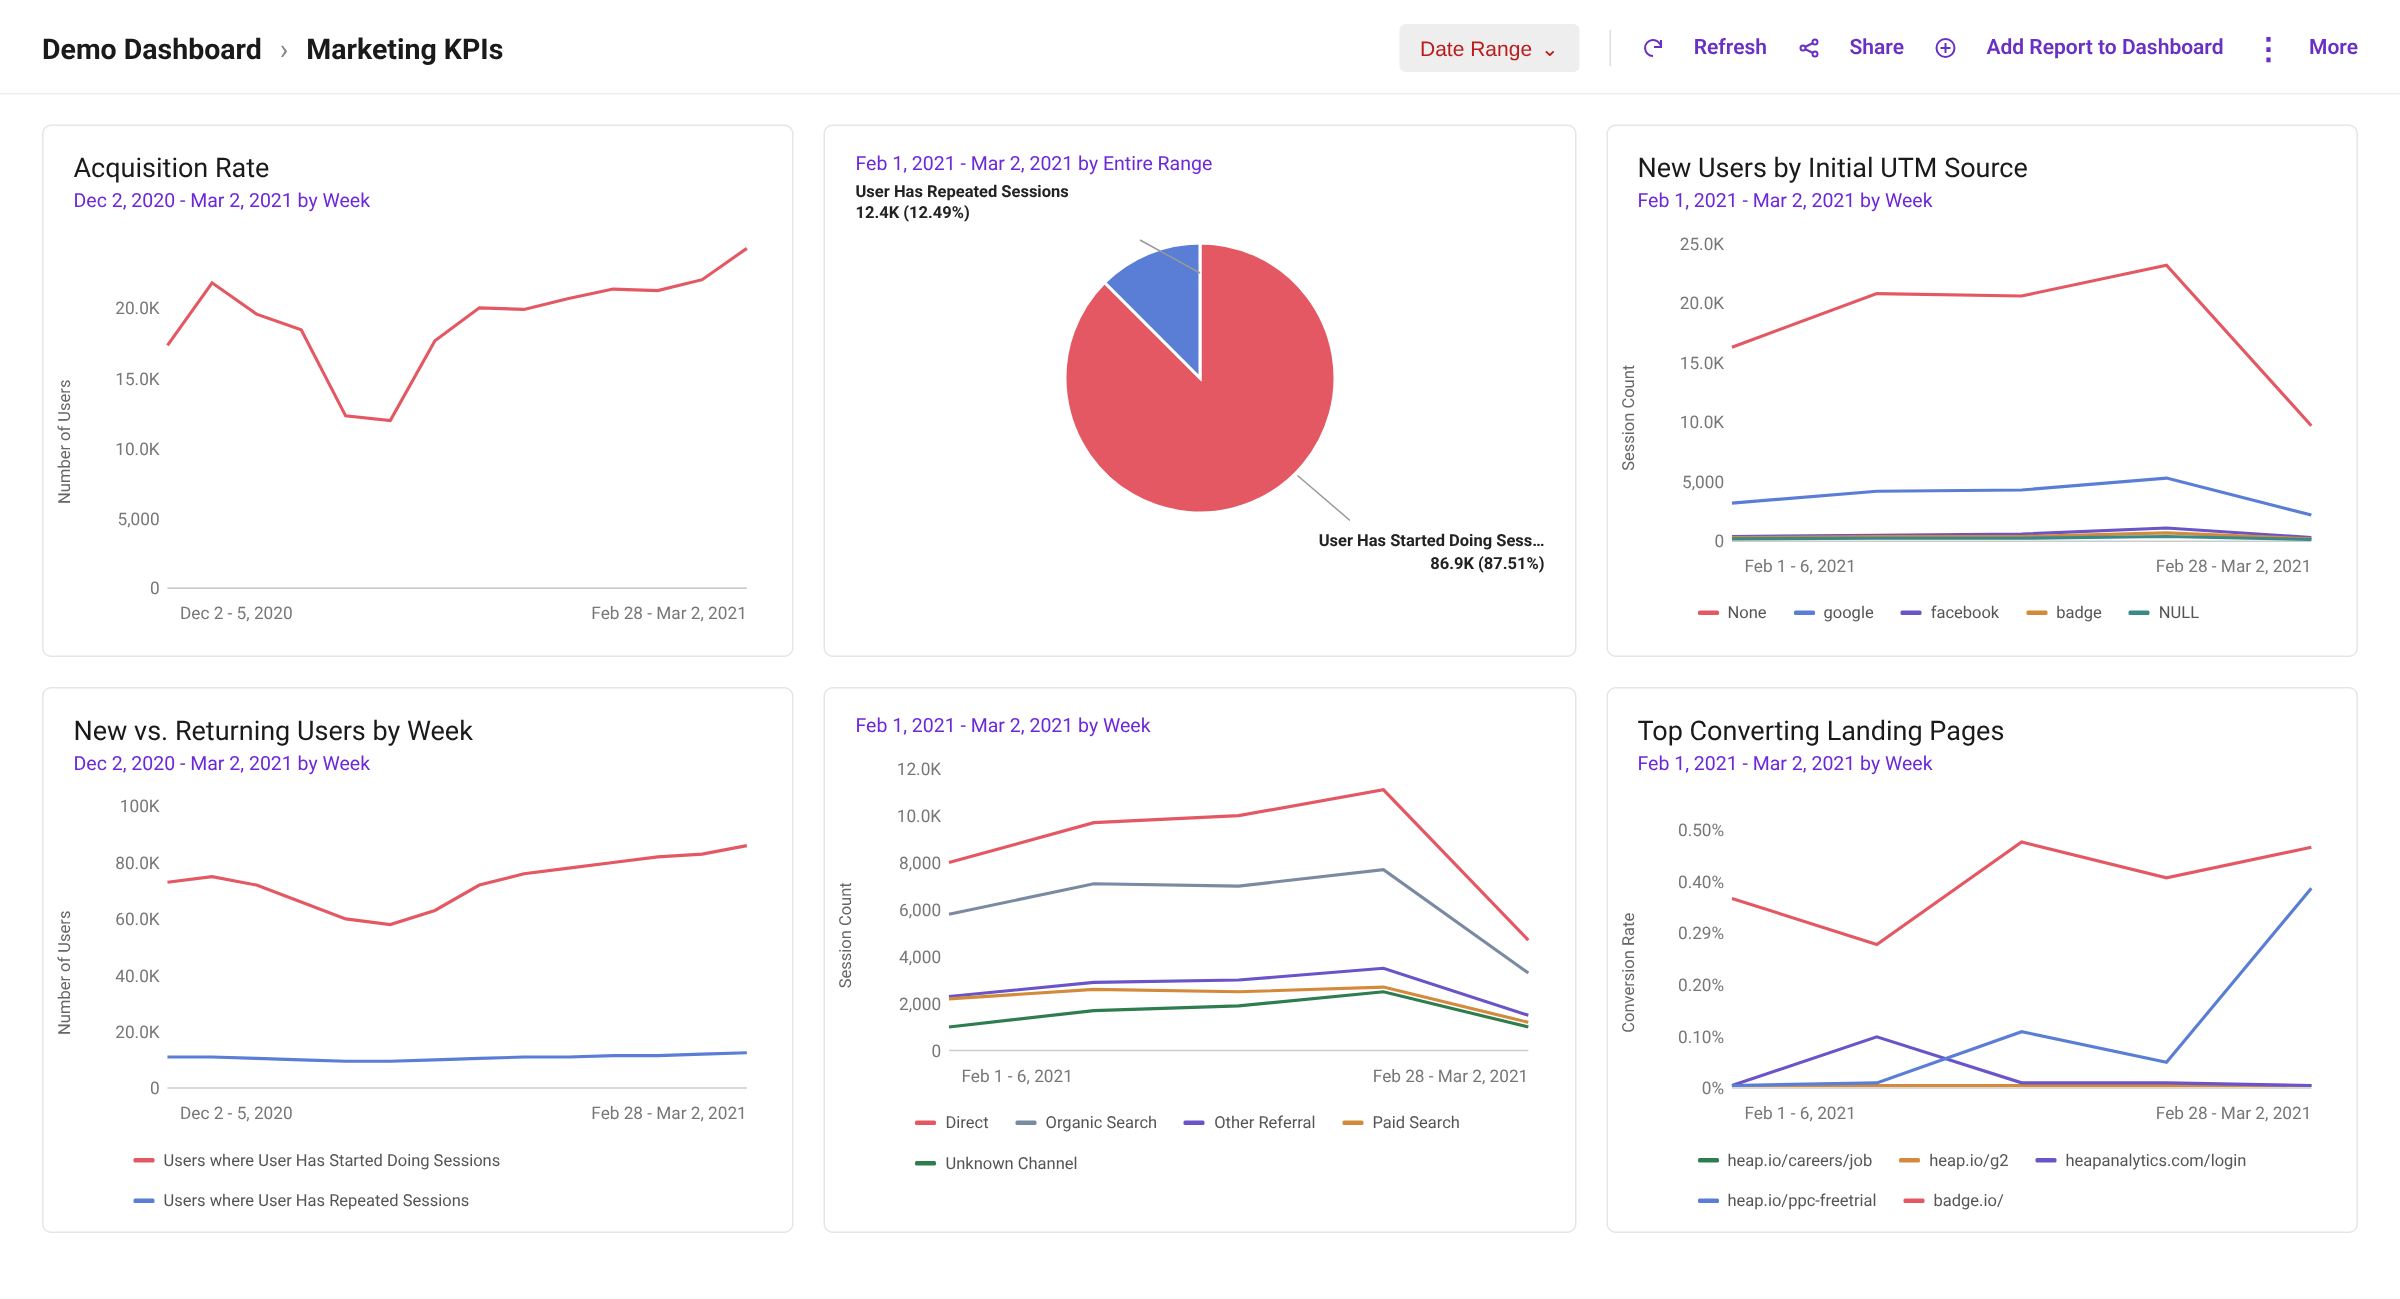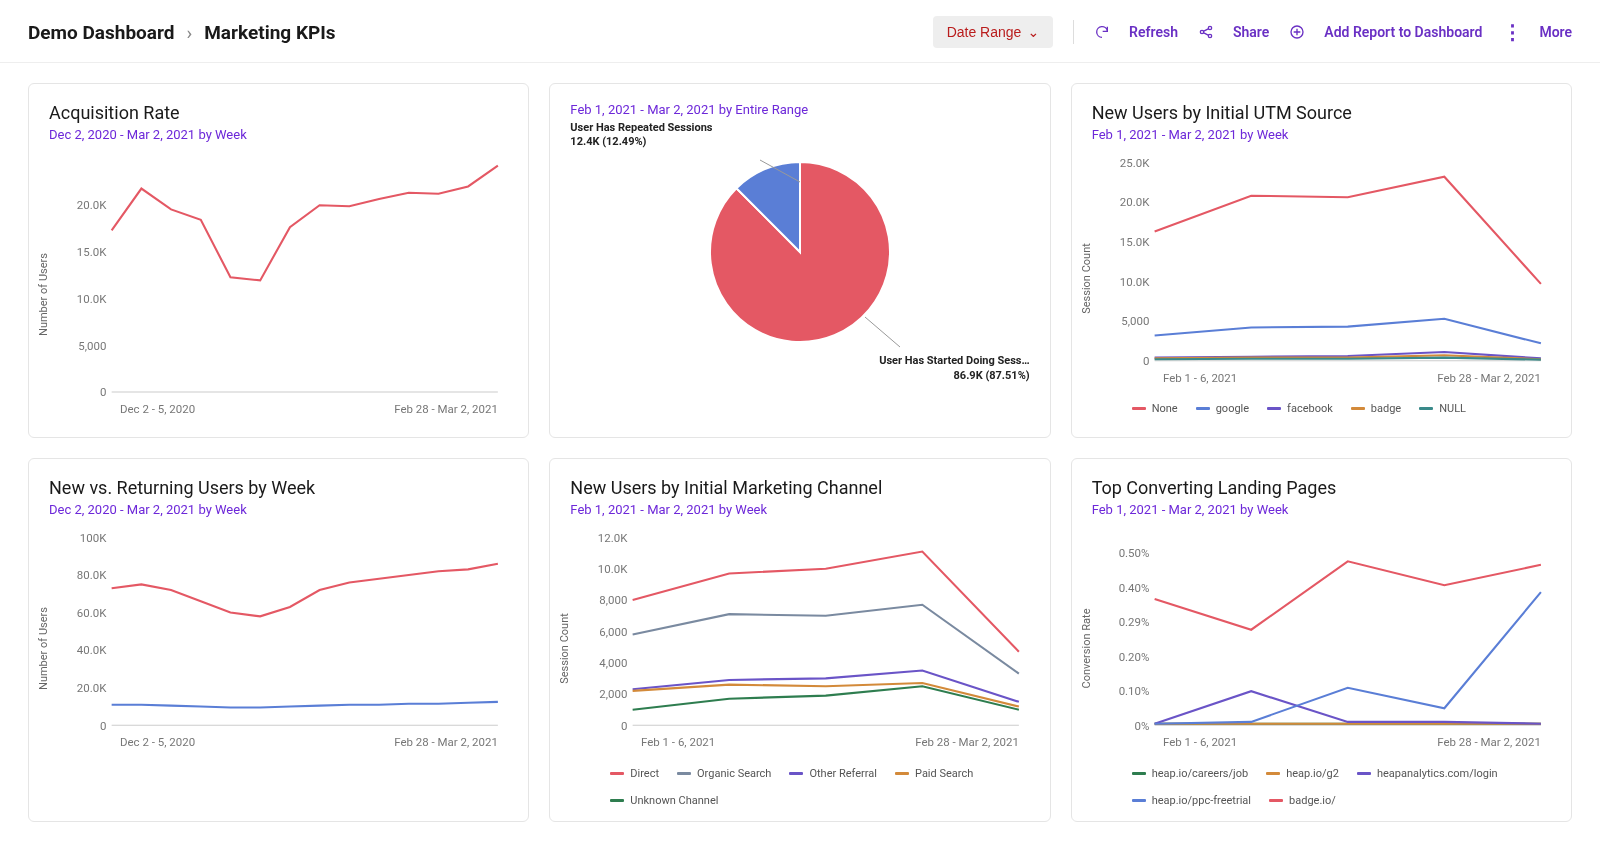--- a/index.html
+++ b/index.html
@@ -185,24 +185,33 @@
         <text class="tick" x="55" y="194" text-anchor="end">0</text>
         <text class="tick" x="55" y="158" text-anchor="end">20.0K</text>
         <text class="tick" x="55" y="122" text-anchor="end">40.0K</text>
         <text class="tick" x="55" y="86" text-anchor="end">60.0K</text>
         <text class="tick" x="55" y="50" text-anchor="end">80.0K</text>
         <text class="tick" x="55" y="14" text-anchor="end">100K</text>
         <text class="xlabel" x="68" y="210">Dec 2 - 5, 2020</text>
         <text class="xlabel" x="430" y="210" text-anchor="end">Feb 28 - Mar 2, 2021</text>
       </svg>
     </div>
-  </div>
-
-  <div class="card">
-    <div class="card-title">New Users by Initial Marketing Channel</div>
+    <div class="legend">
+        <div class="legend-item">
+          <span class="legend-swatch" style="background: rgb(228, 88, 100);"></span>
+          <span>Users where User Has Started Doing Sessions</span>
+        </div>
+        <div class="legend-item">
+          <span class="legend-swatch" style="background: rgb(90, 126, 214);"></span>
+          <span>Users where User Has Repeated Sessions</span>
+        </div>
+      </div>
+  </div>
+
+  <div class="card">
     <div class="card-sub">Feb 1, 2021 - Mar 2, 2021 by Week</div>
     <div class="chart-wrap">
       <div class="ylabel">Session Count</div>
       <svg class="chart" viewBox="0 0 440 220">
         <g>
             <line x1="60" x2="430" y1="190" y2="190" class="axis"></line>
             <path d="M60.0,70.0 L152.5,44.5 L245.0,40.0 L337.5,23.5 L430.0,119.5 " class="series-line" stroke="#e45864"></path>
             <path d="M60.0,103.0 L152.5,83.5 L245.0,85.0 L337.5,74.5 L430.0,140.5 " class="series-line" stroke="#7a8aa0"></path>
             <path d="M60.0,155.5 L152.5,146.5 L245.0,145.0 L337.5,137.5 L430.0,167.5 " class="series-line" stroke="#6a54c7"></path>
             <path d="M60.0,157.0 L152.5,151.0 L245.0,152.5 L337.5,149.5 L430.0,172.0 " class="series-line" stroke="#d38a3a"></path>

